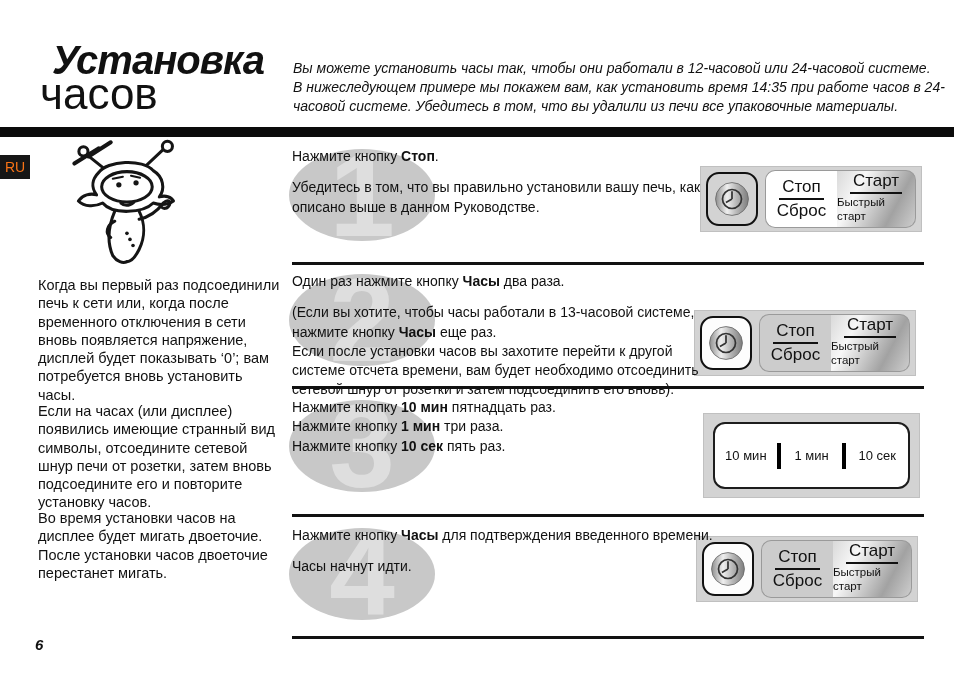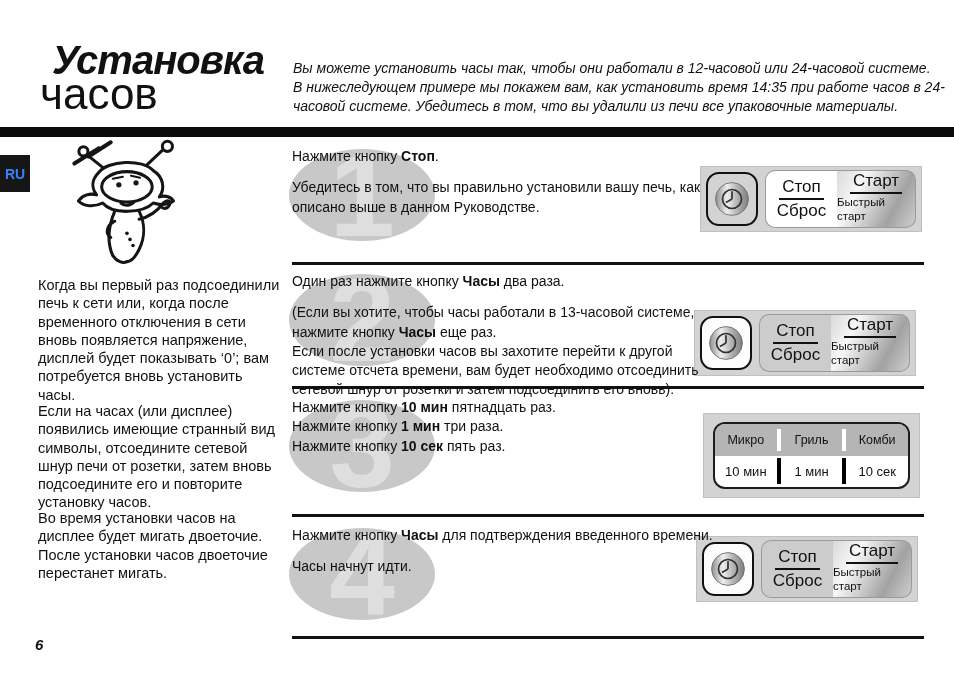--- a/index.html
+++ b/index.html
@@ -10,22 +10,22 @@
   
   .title1{position:absolute;left:40px;top:26px;margin:12px;font-size:40px;line-height:44px;
           font-weight:bold;font-style:italic;letter-spacing:-1px;}
   .title2{position:absolute;left:40px;top:72px;margin:0;font-size:44px;line-height:44px;
           font-weight:normal;}
   .intro{position:absolute;left:293px;top:59px;width:655px;margin:0;
          font-size:14px;line-height:19px;font-style:italic;white-space:pre-line;}
   .topbar{position:absolute;left:0;top:127px;width:954px;height:10px;background:#0b0b0b;}
 
   
-  .ru-badge{position:absolute;left:0;top:155px;width:30px;height:37px;background:#161616;
-            color:#3b82f6;font-size:14px;font-weight:bold;display:flex;align-items:center;
+  .ru-badge{position:absolute;left:0;top:155px;width:30px;height:24px;background:#161616;
+            color:#f97316;font-size:14px;font-weight:normal;display:flex;align-items:center;
             justify-content:center;}
   .mascot{position:absolute;left:46px;top:136px;width:172px;height:134px;}
   .side{position:absolute;left:38px;width:245px;margin:0;font-size:14.5px;line-height:18.3px;
         white-space:pre-line;}
   .sp1{top:276px;} .sp2{top:402px;} .sp3{top:509px;}
   .page-num{position:absolute;left:35px;top:636px;font-size:15px;font-weight:bold;
             font-style:italic;}
 
   
   .step{position:absolute;left:289px;width:445px;}
@@ -237,27 +237,20 @@
       </div>
       <div class="start-btn">
         <span class="ft">Старт</span>
         <span class="fb sm">Быстрый старт</span>
       </div>
     </div>
   </div>
 
   <div class="mode-panel">
     <div class="mode-inner">
-      <div class="mode-row top">
-        <div class="mode-cell">Микро</div>
-        <div class="sep sep-w"></div>
-        <div class="mode-cell">Гриль</div>
-        <div class="sep sep-w"></div>
-        <div class="mode-cell">Комби</div>
-      </div>
       <div class="mode-row bot">
         <div class="mode-cell">10 мин</div>
         <div class="sep sep-b"></div>
         <div class="mode-cell">1 мин</div>
         <div class="sep sep-b"></div>
         <div class="mode-cell">10 сек</div>
       </div>
     </div>
   </div>
 

